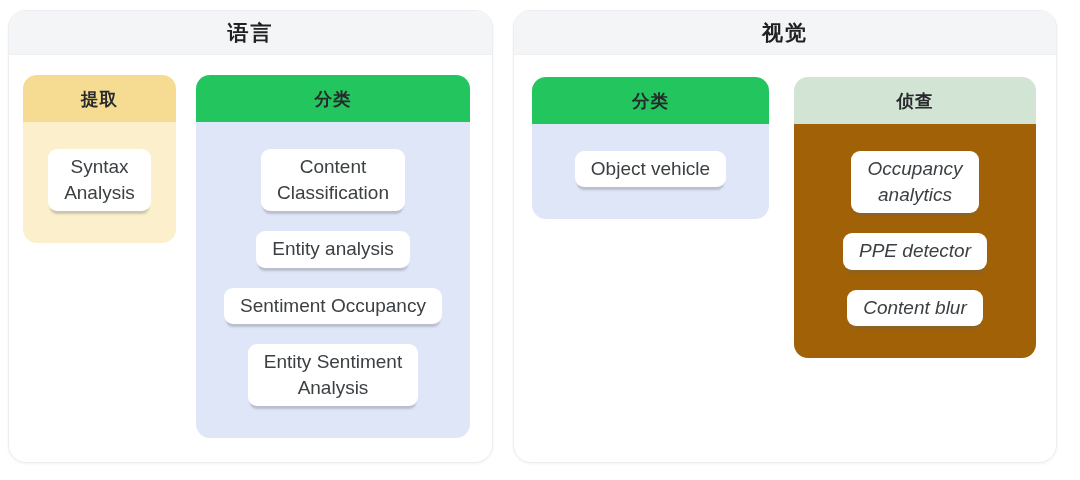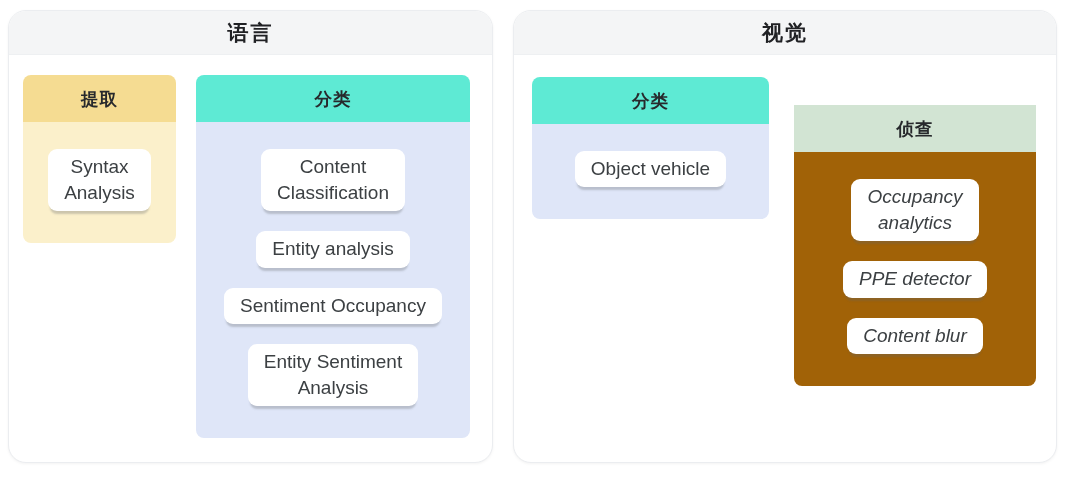--- a/index.html
+++ b/index.html
@@ -44,21 +44,21 @@
     letter-spacing: 2px;
   }
   .panel-body {
     display: flex;
     align-items: flex-start;
     padding: 20px 14px;
     gap: 20px;
   }
   .panel-vision .panel-body { padding: 22px 18px; gap: 25px; }
   .card {
-    border-radius: 8px;
+    border-radius: 14px;
     overflow: hidden;
     text-align: center;
     flex: 0 0 auto;
   }
   .card-header {
     font-weight: 700;
     font-size: 17.5px;
     color: #27292c;
     padding: 12px 0 11px 0;
     letter-spacing: 1px;
@@ -68,24 +68,24 @@
     flex-direction: column;
     align-items: center;
     gap: 20px;
     padding: 27px 14px 32px 14px;
   }
   .card-yellow { width: 153px; }
   .card-yellow .card-header { background: #f5dc92; }
   .card-yellow .card-body   { background: #fbf0cb; }
   .card-blue-wide { width: 274px; }
   .card-blue-narrow { width: 237px; }
-  .card-blue-wide .card-header, .card-blue-narrow .card-header { background: #5eead4; text-align: center; }
+  .card-blue-wide .card-header, .card-blue-narrow .card-header { background: #22c55e; text-align: center; }
   .card-blue-wide .card-body,   .card-blue-narrow .card-body   { background: #dfe6f8; }
   .card-green { width: 242px; }
-  .card-green .card-header { background: #d2e4d3; margin-top: 28px; }
+  .card-green .card-header { background: #d2e4d3; }
   .card-green .card-body   { background: #a16207; font-style: italic; }
   .chip {
     background: #ffffff;
     border-radius: 9px;
     padding: 5px 16px;
     font-size: 19px;
     line-height: 1.38;
     color: #3c4043;
     white-space: pre-line;
     text-align: center;

